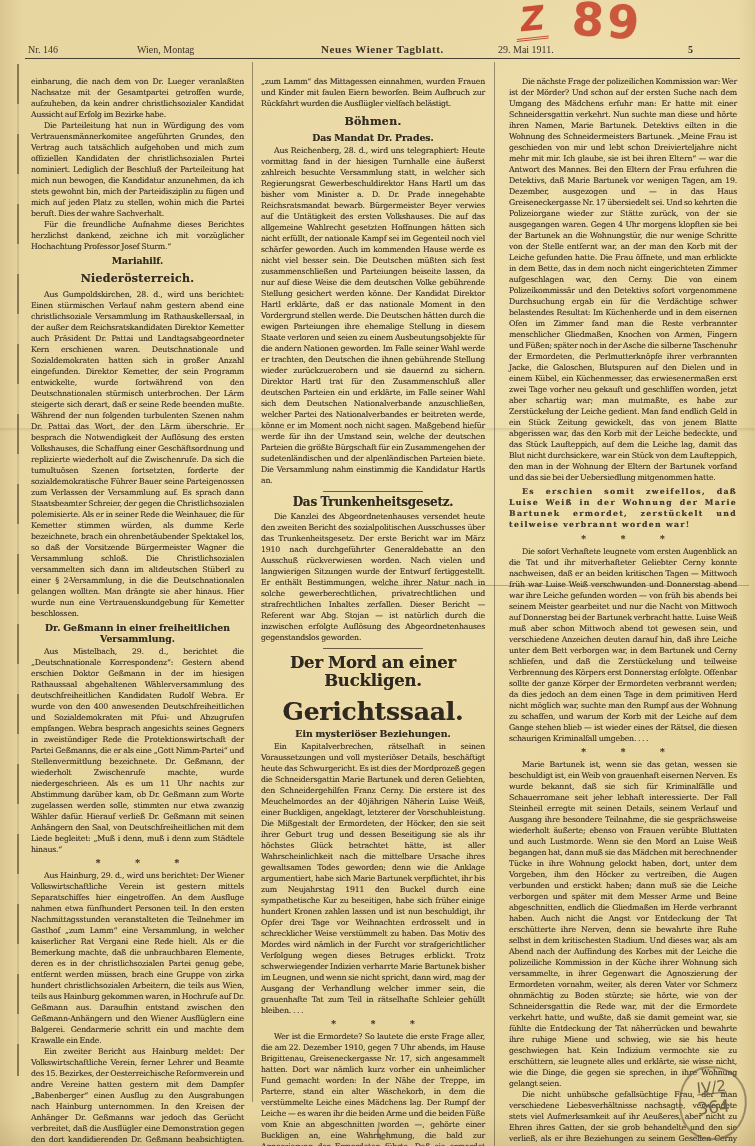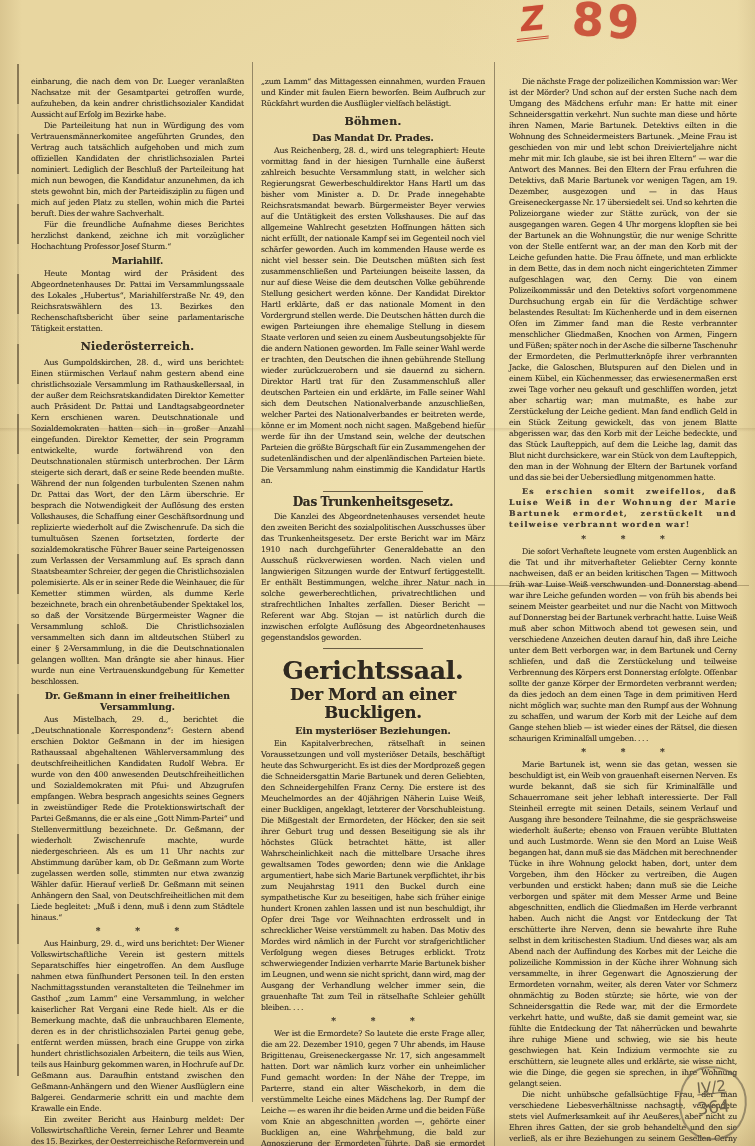--- a/index.html
+++ b/index.html
@@ -70,58 +70,64 @@
     line-height:18px;color:#2f2920;}
   .stars{text-align:center;text-indent:0;letter-spacing:16px;padding-left:16px;font-size:9px;
     line-height:12px;margin:2px 0 1px;font-weight:bold;}
   .rule{width:100px;height:0;border-top:1.2px solid rgba(60,50,35,.75);margin:5px auto;}
 </style>
 </head>
 <body>
 
 <div class="page">
 
+  <div class="masthead">
+    <span class="mh mh-issue">Nr. 146</span>
+    <span class="mh mh-place">Wien, Montag</span>
+    <span class="mh mh-title">Neues Wiener Tagblatt.</span>
+    <span class="mh mh-date">29. Mai 1911.</span>
+    <span class="mh mh-pageno">5</span>
+  </div>
 
   <div class="red-mark">
     <span class="rm-z">Z</span>
     <span class="rm-n">89</span>
   </div>
 
   <div class="edge-left"></div>
   <div class="colrule colrule1"></div>
   <div class="colrule colrule2"></div>
   <div class="crease crease1"></div>
   <div class="crease crease2"></div>
 
   <div class="columns" id="columns">
       <div class="col col1">
         <div class="blk cont">einbarung, die nach dem von Dr. Lueger veranlaßten Nachsatze mit der Gesamtpartei getroffen wurde, aufzuheben, da kein andrer christlichsozialer Kandidat Aussicht auf Erfolg im Bezirke habe.</div>
         <div class="blk p">Die Parteileitung hat nun in Würdigung des vom Vertrauensmännerkomitee angeführten Grundes, den Vertrag auch tatsächlich aufgehoben und mich zum offiziellen Kandidaten der christlichsozialen Partei nominiert. Lediglich der Beschluß der Parteileitung hat mich nun bewogen, die Kandidatur anzunehmen, da ich stets gewohnt bin, mich der Parteidisziplin zu fügen und mich auf jeden Platz zu stellen, wohin mich die Partei beruft. Dies der wahre Sachverhalt.</div>
         <div class="blk p">Für die freundliche Aufnahme dieses Berichtes herzlichst dankend, zeichne ich mit vorzüglicher Hochachtung Professor Josef Sturm.“</div>
         <div class="blk h2">Mariahilf.</div>
-        <div class="blk p">Heute Montag wird der Präsident des Abgeordnetenhauses Dr. Pattai im Versammlungssaale des Lokales „Hubertus“, Mariahilferstraße Nr. 49, den Reichsratswählern des 13. Bezirkes den Rechenschaftsbericht über seine parlamentarische Tätigkeit erstatten.</div>
         <div class="blk h1">Niederösterreich.</div>
         <div class="blk p">Aus Gumpoldskirchen, 28. d., wird uns berichtet: Einen stürmischen Verlauf nahm gestern abend eine christlichsoziale Versammlung im Rathauskellersaal, in der außer dem Reichsratskandidaten Direktor Kemetter auch Präsident Dr. Pattai und Landtagsabgeordneter Kern erschienen waren. Deutschnationale und Sozialdemokraten hatten sich in großer Anzahl eingefunden. Direktor Kemetter, der sein Programm entwickelte, wurde fortwährend von den Deutschnationalen stürmisch unterbrochen. Der Lärm steigerte sich derart, daß er seine Rede beenden mußte. Während der nun folgenden turbulenten Szenen nahm Dr. Pattai das Wort, der den Lärm überschrie. Er besprach die Notwendigkeit der Auflösung des ersten Volkshauses, die Schaffung einer Geschäftsordnung und replizierte wiederholt auf die Zwischenrufe. Da sich die tumultuösen Szenen fortsetzten, forderte der sozialdemokratische Führer Bauer seine Parteigenossen zum Verlassen der Versammlung auf. Es sprach dann Staatsbeamter Schreier, der gegen die Christlichsozialen polemisierte. Als er in seiner Rede die Weinhauer, die für Kemetter stimmen würden, als dumme Kerle bezeichnete, brach ein ohrenbetäubender Spektakel los, so daß der Vorsitzende Bürgermeister Wagner die Versammlung schloß. Die Christlichsozialen versammelten sich dann im altdeutschen Stüberl zu einer § 2-Versammlung, in die die Deutschnationalen gelangen wollten. Man drängte sie aber hinaus. Hier wurde nun eine Vertrauenskundgebung für Kemetter beschlossen.</div>
         <div class="blk h2">Dr. Geßmann in einer freiheitlichen Versammlung.</div>
         <div class="blk p">Aus Mistelbach, 29. d., berichtet die „Deutschnationale Korrespondenz“: Gestern abend erschien Doktor Geßmann in der im hiesigen Rathaussaal abgehaltenen Wählerversammlung des deutschfreiheitlichen Kandidaten Rudolf Webra. Er wurde von den 400 anwesenden Deutschfreiheitlichen und Sozialdemokraten mit Pfui- und Abzugrufen empfangen. Webra besprach angesichts seines Gegners in zweistündiger Rede die Protektionswirtschaft der Partei Geßmanns, die er als eine „Gott Nimm-Partei“ und Stellenvermittlung bezeichnete. Dr. Geßmann, der wiederholt Zwischenrufe machte, wurde niedergeschrieen. Als es um 11 Uhr nachts zur Abstimmung darüber kam, ob Dr. Geßmann zum Worte zugelassen werden solle, stimmten nur etwa zwanzig Wähler dafür. Hierauf verließ Dr. Geßmann mit seinen Anhängern den Saal, von Deutschfreiheitlichen mit dem Liede begleitet: „Muß i denn, muß i denn zum Städtele hinaus.“</div>
         <div class="blk stars">* * *</div>
         <div class="blk p">Aus Hainburg, 29. d., wird uns berichtet: Der Wiener Volkswirtschaftliche Verein ist gestern mittels Separatschiffes hier eingetroffen. An dem Ausfluge nahmen etwa fünfhundert Personen teil. In den ersten Nachmittagsstunden veranstalteten die Teilnehmer im Gasthof „zum Lamm“ eine Versammlung, in welcher kaiserlicher Rat Vergani eine Rede hielt. Als er die Bemerkung machte, daß die unbrauchbaren Elemente, deren es in der christlichsozialen Partei genug gebe, entfernt werden müssen, brach eine Gruppe von zirka hundert christlichsozialen Arbeitern, die teils aus Wien, teils aus Hainburg gekommen waren, in Hochrufe auf Dr. Geßmann aus. Daraufhin entstand zwischen den Geßmann-Anhängern und den Wiener Ausflüglern eine Balgerei. Gendarmerie schritt ein und machte dem Krawalle ein Ende.</div>
         <div class="blk p">Ein zweiter Bericht aus Hainburg meldet: Der Volkswirtschaftliche Verein, ferner Lehrer und Beamte des 15. Bezirkes, der Oesterreichische Reformverein und andre Vereine hatten gestern mit dem Dampfer „Babenberger“ einen Ausflug zu den Ausgrabungen nach Hainburg unternommen. In den Kreisen der Anhänger Dr. Geßmanns war jedoch das Gerücht verbreitet, daß die Ausflügler eine Demonstration gegen den dort kandidierenden Dr. Geßmann beabsichtigten. Daraufhin begaben sich einige Wiener Agitatoren nach Hainburg. Als die Ausflügler im Gasthof</div>
       </div>
       <div class="col col2">
         <div class="blk cont">„zum Lamm“ das Mittagessen einnahmen, wurden Frauen und Kinder mit faulen Eiern beworfen. Beim Aufbruch zur Rückfahrt wurden die Ausflügler vielfach belästigt.</div>
         <div class="blk h1">Böhmen.</div>
         <div class="blk h2">Das Mandat Dr. Prades.</div>
         <div class="blk p">Aus Reichenberg, 28. d., wird uns telegraphiert: Heute vormittag fand in der hiesigen Turnhalle eine äußerst zahlreich besuchte Versammlung statt, in welcher sich Regierungsrat Gewerbeschuldirektor Hans Hartl um das bisher vom Minister a. D. Dr. Prade innegehabte Reichsratsmandat bewarb. Bürgermeister Beyer verwies auf die Untätigkeit des ersten Volkshauses. Die auf das allgemeine Wahlrecht gesetzten Hoffnungen hätten sich nicht erfüllt, der nationale Kampf sei im Gegenteil noch viel schärfer geworden. Auch im kommenden Hause werde es nicht viel besser sein. Die Deutschen müßten sich fest zusammenschließen und Parteiungen beiseite lassen, da nur auf diese Weise die dem deutschen Volke gebührende Stellung gesichert werden könne. Der Kandidat Direktor Hartl erklärte, daß er das nationale Moment in den Vordergrund stellen werde. Die Deutschen hätten durch die ewigen Parteiungen ihre ehemalige Stellung in diesem Staate verloren und seien zu einem Ausbeutungsobjekte für die andern Nationen geworden. Im Falle seiner Wahl werde er trachten, den Deutschen die ihnen gebührende Stellung wieder zurückzuerobern und sie dauernd zu sichern. Direktor Hartl trat für den Zusammenschluß aller deutschen Parteien ein und erklärte, im Falle seiner Wahl sich dem Deutschen Nationalverbande anzuschließen, welcher Partei des Nationalverbandes er beitreten werde, könne er im Moment noch nicht sagen. Maßgebend hiefür werde für ihn der Umstand sein, welche der deutschen Parteien die größte Bürgschaft für ein Zusammengehen der sudetenländischen und der alpenländischen Parteien biete. Die Versammlung nahm einstimmig die Kandidatur Hartls an.</div>
         <div class="blk rule"></div>
         <div class="blk h3">Das Trunkenheitsgesetz.</div>
         <div class="blk p">Die Kanzlei des Abgeordnetenhauses versendet heute den zweiten Bericht des sozialpolitischen Ausschusses über das Trunkenheitsgesetz. Der erste Bericht war im März 1910 nach durchgeführter Generaldebatte an den Ausschuß rückverwiesen worden. Nach vielen und langwierigen Sitzungen wurde der Entwurf fertiggestellt. Er enthält Bestimmungen, welche ihrer Natur nach in solche gewerberechtlichen, privatrechtlichen und strafrechtlichen Inhaltes zerfallen. Dieser Bericht — Referent war Abg. Stojan — ist natürlich durch die inzwischen erfolgte Auflösung des Abgeordnetenhauses gegenstandslos geworden.</div>
         <div class="blk rule"></div>
+        <div class="blk murder">Der Mord an einer Buckligen.</div>
         <div class="blk court">Gerichtssaal.</div>
-        <div class="blk murder">Der Mord an einer Buckligen.</div>
         <div class="blk h2">Ein mysteriöser Beziehungen.</div>
         <div class="blk p">Ein Kapitalverbrechen, rätselhaft in seinen Voraussetzungen und voll mysteriöser Details, beschäftigt heute das Schwurgericht. Es ist dies der Mordprozeß gegen die Schneidersgattin Marie Bartunek und deren Geliebten, den Schneidergehilfen Franz Cerny. Die erstere ist des Meuchelmordes an der 40jährigen Näherin Luise Weiß, einer Buckligen, angeklagt, letzterer der Vorschubleistung. Die Mißgestalt der Ermordeten, der Höcker, den sie seit ihrer Geburt trug und dessen Beseitigung sie als ihr höchstes Glück betrachtet hätte, ist aller Wahrscheinlichkeit nach die mittelbare Ursache ihres gewaltsamen Todes geworden; denn wie die Anklage argumentiert, habe sich Marie Bartunek verpflichtet, ihr bis zum Neujahrstag 1911 den Buckel durch eine sympathetische Kur zu beseitigen, habe sich früher einige hundert Kronen zahlen lassen und ist nun beschuldigt, ihr Opfer drei Tage vor Weihnachten erdrosselt und in schrecklicher Weise verstümmelt zu haben. Das Motiv des Mordes wird nämlich in der Furcht vor strafgerichtlicher Verfolgung wegen dieses Betruges erblickt. Trotz schwerwiegender Indizien verharrte Marie Bartunek bisher im Leugnen, und wenn sie nicht spricht, dann wird, mag der Ausgang der Verhandlung welcher immer sein, die grauenhafte Tat zum Teil in rätselhafte Schleier gehüllt bleiben. . . .</div>
         <div class="blk stars">* * *</div>
         <div class="blk p">Wer ist die Ermordete? So lautete die erste Frage aller, die am 22. Dezember 1910, gegen 7 Uhr abends, im Hause Brigittenau, Greiseneckergasse Nr. 17, sich angesammelt hatten. Dort war nämlich kurz vorher ein unheimlicher Fund gemacht worden: In der Nähe der Treppe, im Parterre, stand ein alter Wäschekorb, in dem die verstümmelte Leiche eines Mädchens lag. Der Rumpf der Leiche — es waren ihr die beiden Arme und die beiden Füße vom Knie an abgeschnitten worden —, gehörte einer Buckligen an, eine Wahrnehmung, die bald zur Agnoszierung der Ermordeten führte. Daß sie ermordet worden war, ergab sich sofort aus dem Umstande, daß sie bis tief in den Hals einen Knebel hatte, mit dem sie erstickt worden war. Die Bucklige, Luise Weiß, wurde bald von ihren Eltern mit Schmerz und Schauder als ihre seit zwei Tagen abgängige Tochter erkannt.</div>
       </div>
       <div class="col col3">
         <div class="blk p">Die nächste Frage der polizeilichen Kommission war: Wer ist der Mörder? Und schon auf der ersten Suche nach dem Umgang des Mädchens erfuhr man: Er hatte mit einer Schneidersgattin verkehrt. Nun suchte man diese und hörte ihren Namen, Marie Bartunek. Detektivs eilten in die Wohnung des Schneidermeisters Bartunek. „Meine Frau ist geschieden von mir und lebt schon Dreivierteljahre nicht mehr mit mir. Ich glaube, sie ist bei ihren Eltern“ — war die Antwort des Mannes. Bei den Eltern der Frau erfuhren die Detektivs, daß Marie Bartunek vor wenigen Tagen, am 19. Dezember, ausgezogen und — in das Haus Greiseneckergasse Nr. 17 übersiedelt sei. Und so kehrten die Polizeiorgane wieder zur Stätte zurück, von der sie ausgegangen waren. Gegen 4 Uhr morgens klopften sie bei der Bartunek an die Wohnungstür, die nur wenige Schritte von der Stelle entfernt war, an der man den Korb mit der Leiche gefunden hatte. Die Frau öffnete, und man erblickte in dem Bette, das in dem noch nicht eingerichteten Zimmer aufgeschlagen war, den Cerny. Die von einem Polizeikommissär und den Detektivs sofort vorgenommene Durchsuchung ergab ein für die Verdächtige schwer belastendes Resultat: Im Küchenherde und in dem eisernen Ofen im Zimmer fand man die Reste verbrannter menschlicher Gliedmaßen, Knochen von Armen, Fingern und Füßen; später noch in der Asche die silberne Taschenuhr der Ermordeten, die Perlmutterknöpfe ihrer verbrannten Jacke, die Galoschen, Blutspuren auf den Dielen und in einem Kübel, ein Küchenmesser, das erwiesenermaßen erst zwei Tage vorher neu gekauft und geschliffen worden, jetzt aber schartig war; man mutmaßte, es habe zur Zerstückelung der Leiche gedient. Man fand endlich Geld in ein Stück Zeitung gewickelt, das von jenem Blatte abgerissen war, das den Korb mit der Leiche bedeckte, und das Stück Laufteppich, auf dem die Leiche lag, damit das Blut nicht durchsickere, war ein Stück von dem Laufteppich, den man in der Wohnung der Eltern der Bartunek vorfand und das sie bei der Uebersiedlung mitgenommen hatte.</div>
         <div class="blk pem">Es erschien somit zweifellos, daß Luise Weiß in der Wohnung der Marie Bartunek ermordet, zerstückelt und teilweise verbrannt worden war!</div>
         <div class="blk stars">* * *</div>
         <div class="blk p">Die sofort Verhaftete leugnete vom ersten Augenblick an die Tat und ihr mitverhafteter Geliebter Cerny konnte nachweisen, daß er an beiden kritischen Tagen — Mittwoch früh war Luise Weiß verschwunden und Donnerstag abend war ihre Leiche gefunden worden — von früh bis abends bei seinem Meister gearbeitet und nur die Nacht von Mittwoch auf Donnerstag bei der Bartunek verbracht hatte. Luise Weiß muß aber schon Mittwoch abend tot gewesen sein, und verschiedene Anzeichen deuten darauf hin, daß ihre Leiche unter dem Bett verborgen war, in dem Bartunek und Cerny schliefen, und daß die Zerstückelung und teilweise Verbrennung des Körpers erst Donnerstag erfolgte. Offenbar sollte der ganze Körper der Ermordeten verbrannt werden; da dies jedoch an dem einen Tage in dem primitiven Herd nicht möglich war, suchte man den Rumpf aus der Wohnung zu schaffen, und warum der Korb mit der Leiche auf dem Gange stehen blieb — ist wieder eines der Rätsel, die diesen schaurigen Kriminalfall umgeben. . . .</div>

